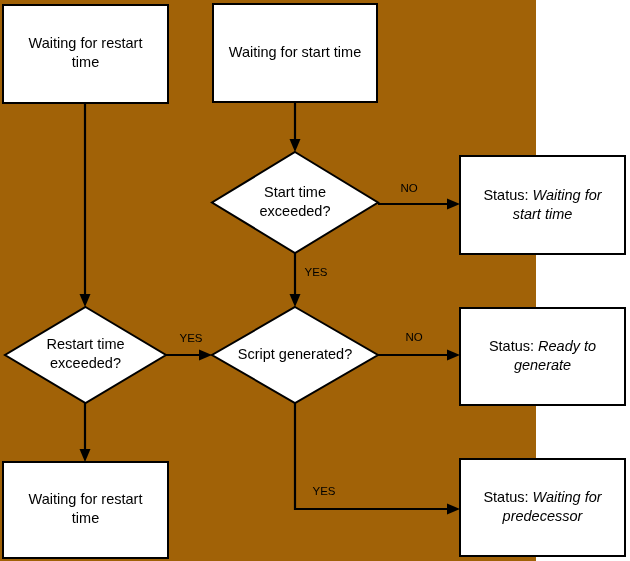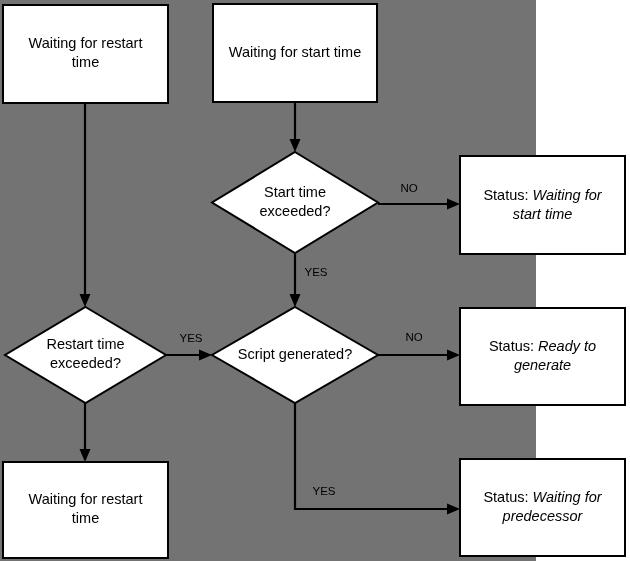--- a/index.html
+++ b/index.html
@@ -10,21 +10,21 @@
   body {
     width: 630px;
     height: 561px;
     font-family: "Liberation Sans", sans-serif;
     overflow: hidden;
   }
   #flowchart-root {
     position: relative;
     width: 536px;
     height: 561px;
-    background: #737373;
+    background: #a16207;
   }
   svg.flow {
     display: block;
     width: 630px;
     height: 561px;
   }
   .node-shape {
     fill: #ffffff;
     stroke: #000000;
     stroke-width: 2;

